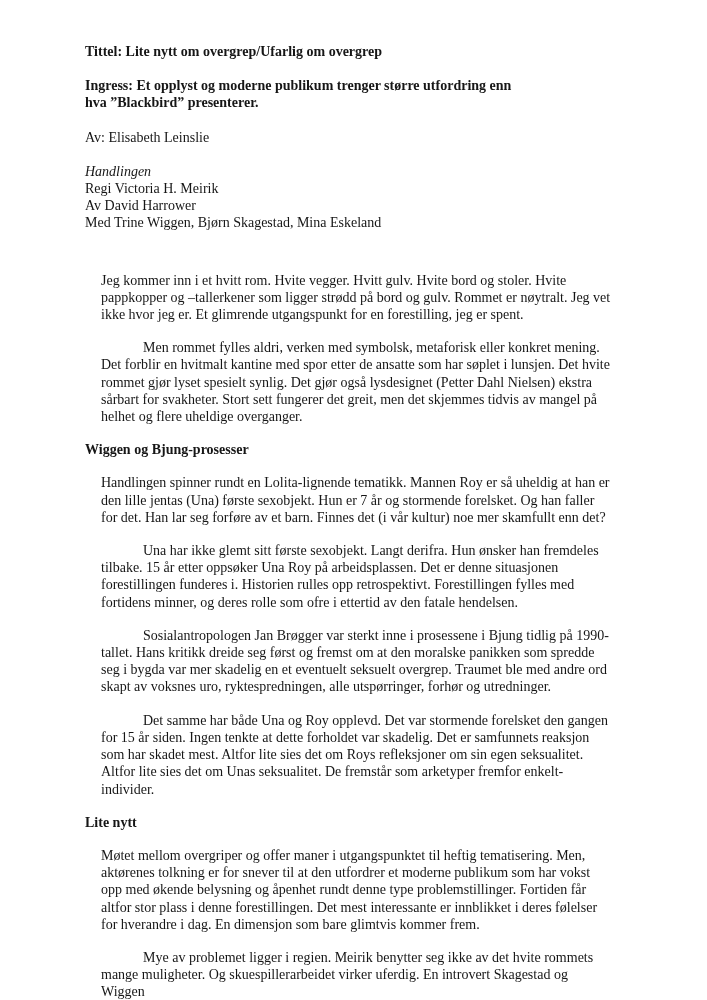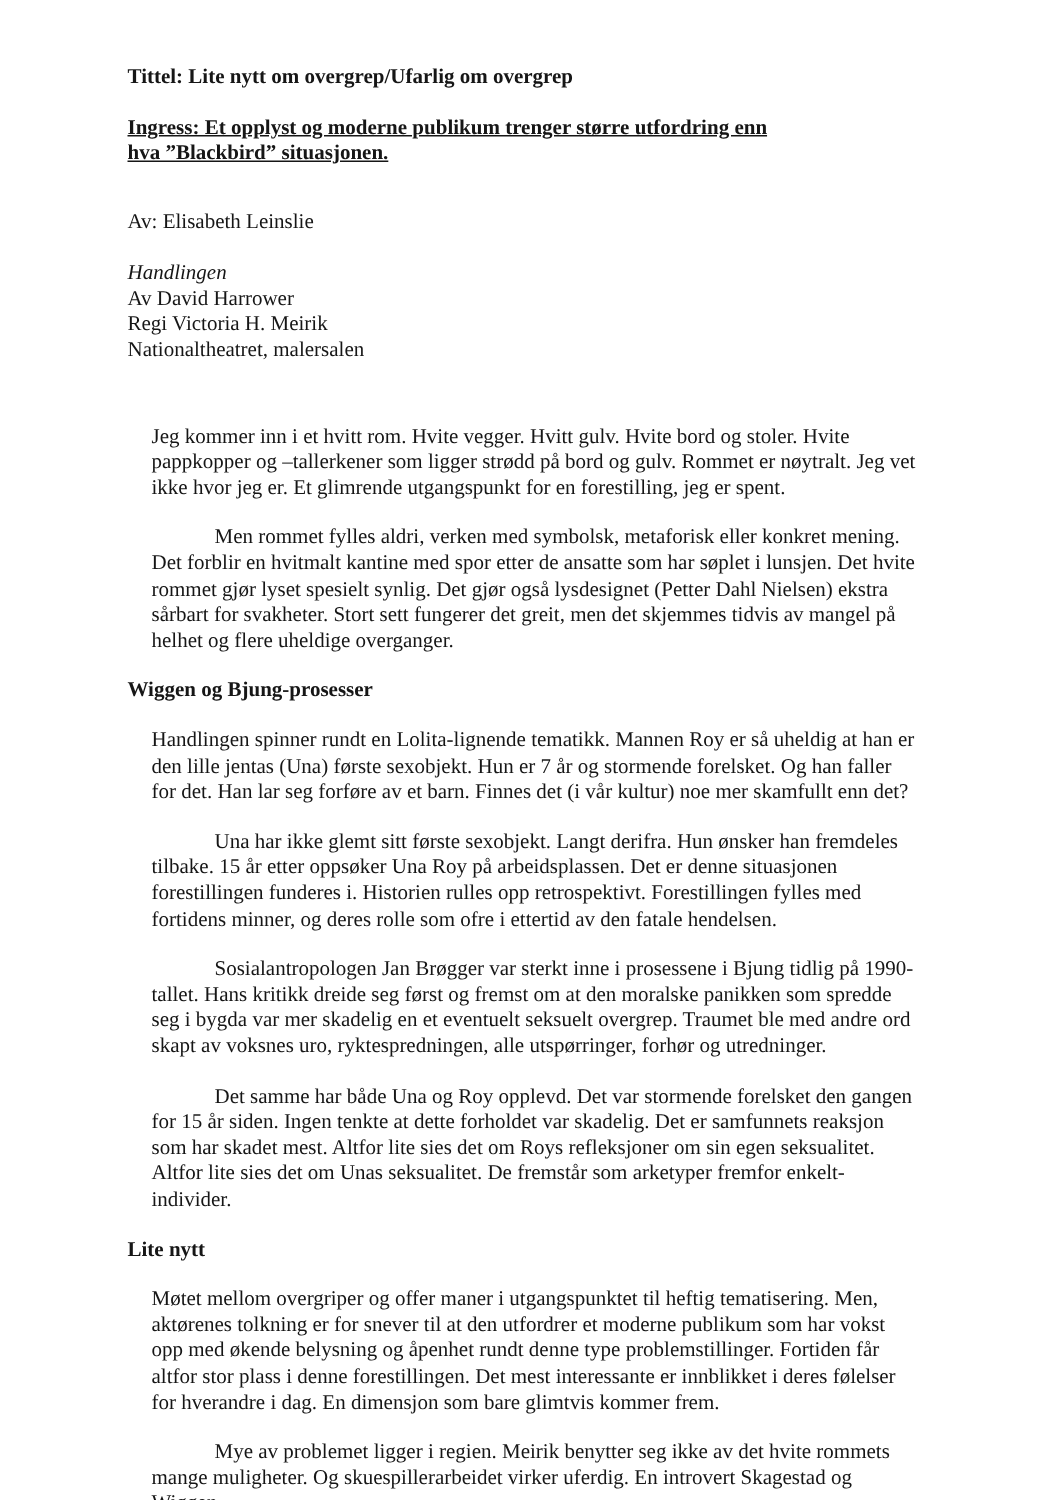--- a/index.html
+++ b/index.html
@@ -20,22 +20,21 @@
       font-size: 14px;
       line-height: 17.2px;
       -webkit-font-smoothing: antialiased;
     }
     .doc-title {
       font-weight: bold;
       margin: 0 0 17px 0;
     }
     .ingress {
       font-weight: bold;
-      margin: 0 0 28px 0;
-      text-decoration: underline;
+      margin: 0 0 17px 0;
     }
     .byline {
       margin: 0 0 17px 0;
     }
     .credits {
       margin: 0 0 40px 0;
     }
     .credits p {
       margin: 0;
     }
@@ -54,29 +53,29 @@
       text-indent: 42px;
     }
   </style>
 </head>
 <body>
 
 <div class="page">
 
   <p class="doc-title">Tittel: Lite nytt om overgrep/Ufarlig om overgrep</p>
 
-  <p class="ingress"><span>Ingress: Et opplyst og moderne publikum trenger større utfordring enn</span><br><span>hva ”Blackbird” situasjonen.</span></p>
+  <p class="ingress"><span>Ingress: Et opplyst og moderne publikum trenger større utfordring enn</span><br><span>hva ”Blackbird” presenterer.</span></p>
 
   <p class="byline">Av: Elisabeth Leinslie</p>
 
   <div class="credits">
     <p class="play-title">Handlingen</p>
+    <p>Regi Victoria H. Meirik</p>
     <p>Av David Harrower</p>
-    <p>Regi Victoria H. Meirik</p>
-    <p>Nationaltheatret, malersalen</p>
+    <p>Med Trine Wiggen, Bjørn Skagestad, Mina Eskeland</p>
   </div>
 
   <p class="para">Jeg kommer inn i et hvitt rom. Hvite vegger. Hvitt gulv. Hvite bord og stoler. Hvite pappkopper og –tallerkener som ligger strødd på bord og gulv. Rommet er nøytralt. Jeg vet ikke hvor jeg er. Et glimrende utgangspunkt for en forestilling, jeg er spent.</p>
 
   <p class="para indent">Men rommet fylles aldri, verken med symbolsk, metaforisk eller konkret mening. Det forblir en hvitmalt kantine med spor etter de ansatte som har søplet i lunsjen. Det hvite rommet gjør lyset spesielt synlig. Det gjør også lysdesignet (Petter Dahl Nielsen) ekstra sårbart for svakheter. Stort sett fungerer det greit, men det skjemmes tidvis av mangel på helhet og flere uheldige overganger.</p>
 
   <p class="section-heading">Wiggen og Bjung-prosesser</p>
 
   <p class="para">Handlingen spinner rundt en Lolita-lignende tematikk. Mannen Roy er så uheldig at han er den lille jentas (Una) første sexobjekt. Hun er 7 år og stormende forelsket. Og han faller for det. Han lar seg forføre av et barn. Finnes det (i vår kultur) noe mer skamfullt enn det?</p>
 

